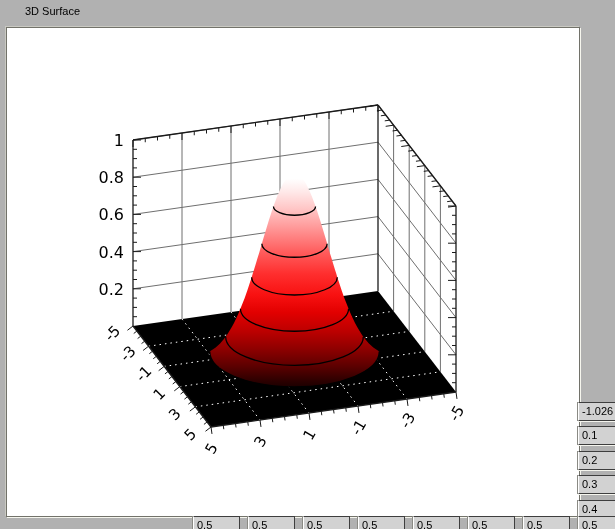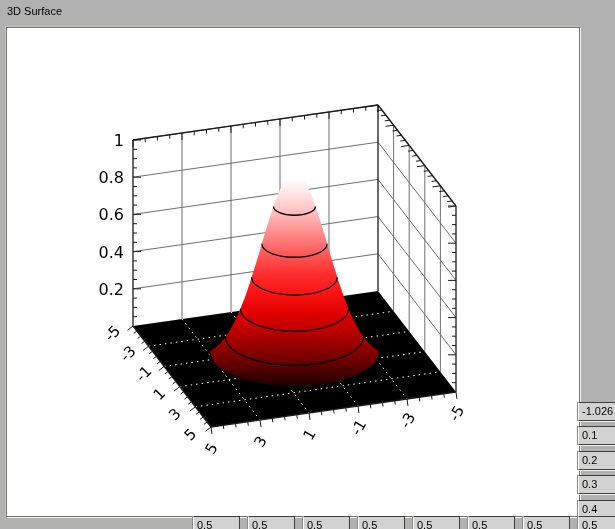--- a/index.html
+++ b/index.html
@@ -2,21 +2,21 @@
 <html><head>
 <meta charset="utf-8">
 <style>
   html,body{margin:0;padding:0;}
   body{
     width:615px;height:529px;overflow:hidden;position:relative;
     background:#b1b1b1;
     font-family:"Liberation Sans",sans-serif;
   }
   .win-title{
-    position:absolute;left:7px;top:5px;
+    position:absolute;left:25px;top:5px;
     font-size:11px;color:#000;white-space:nowrap;
   }
   .plot-panel{
     position:absolute;left:6px;top:27px;width:574px;height:490px;
     background:#ffffff;border:1px solid #72726a;
     box-shadow:1px 1px 0 #f6f6ee, -1px -1px 0 #c9c9c2;
     box-sizing:border-box;
   }
   .plot-panel svg{position:absolute;left:0;top:0;}
   .nb{

